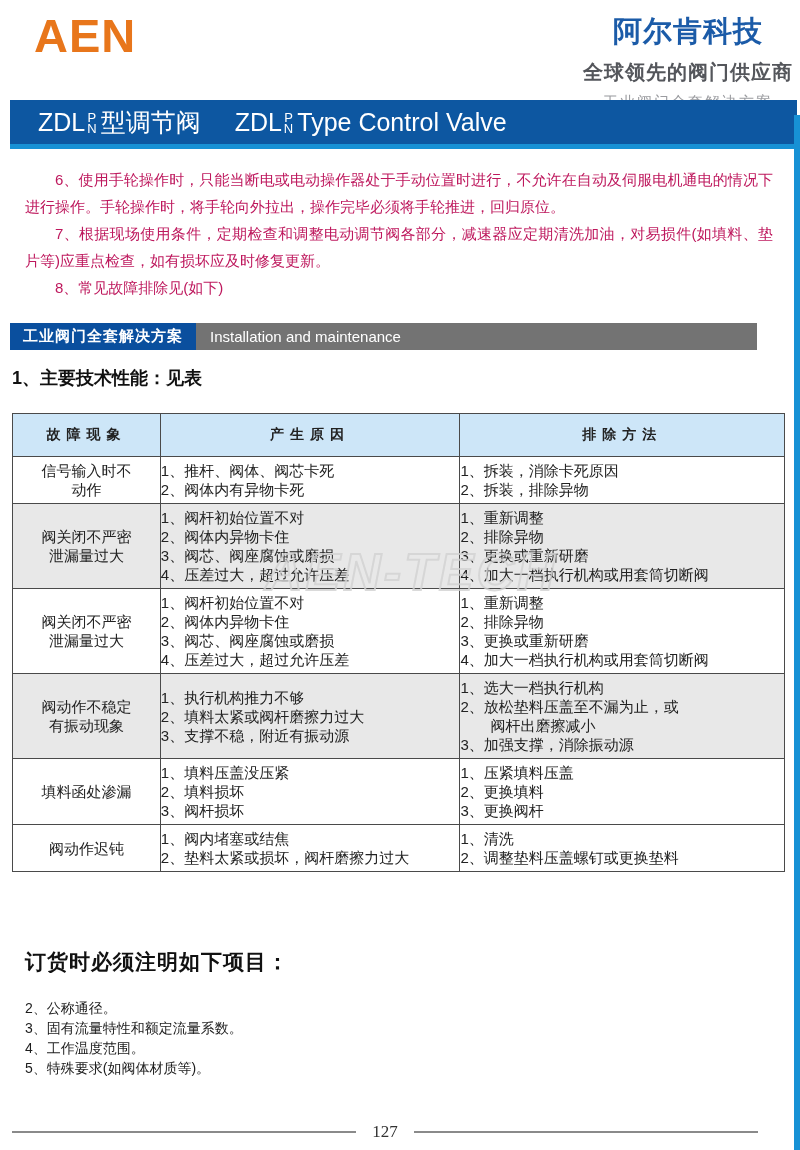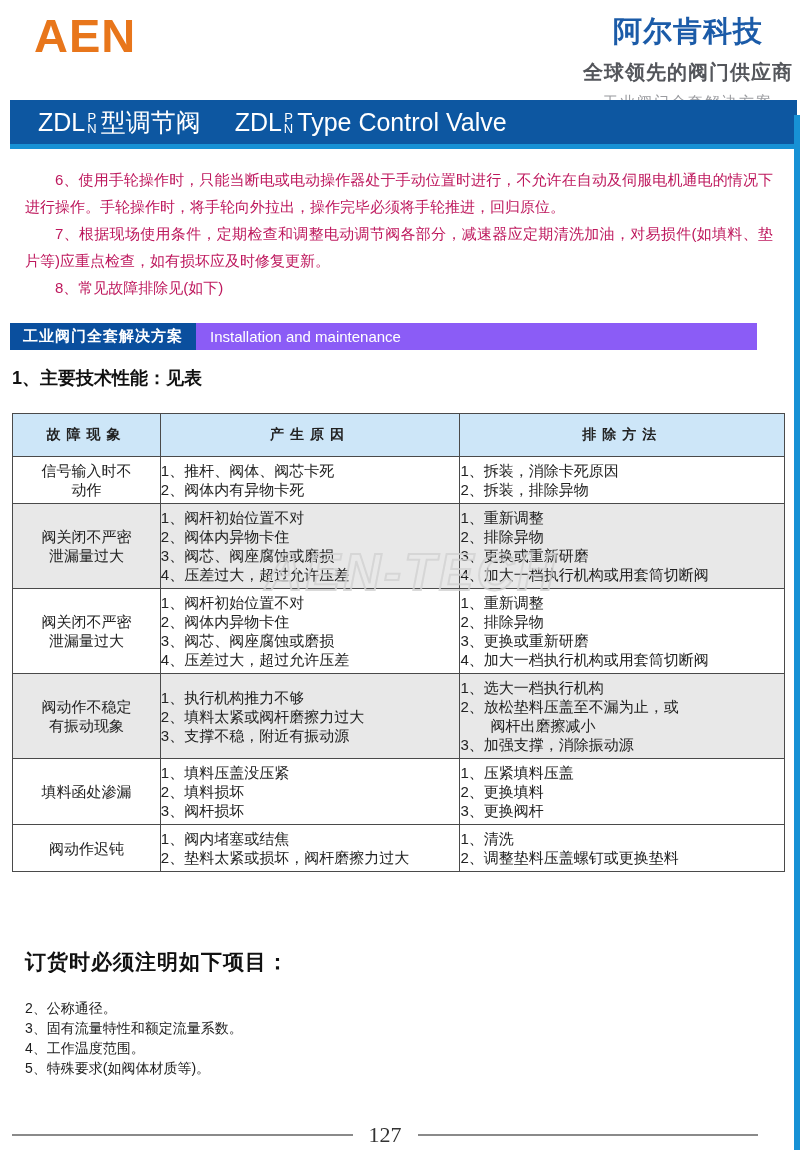--- a/index.html
+++ b/index.html
@@ -30,21 +30,21 @@
   .title-cn-suffix{margin-right:34px;}
   .stripe{position:absolute;right:0;top:115px;width:6px;height:1035px;background:#1791D5;}
   
   .paras{position:absolute;left:25px;top:166px;width:748px;
     font-size:15px;line-height:27px;text-align:justify;color:#be185d;}
   .paras p{margin:0;text-indent:2em;}
   
   .section-header{position:absolute;left:10px;top:323px;width:747px;height:27px;display:flex;}
   .sec-dark{background:#0A4F9E;color:#fff;font-weight:bold;font-size:15px;
     display:flex;align-items:center;padding:0 13px;letter-spacing:1px;}
-  .sec-light{background:#8b5cf6;color:#fff;font-size:15px;
+  .sec-light{background:#737373;color:#fff;font-size:15px;
     display:flex;align-items:center;padding-left:14px;flex:1;}
   
   .table-heading{position:absolute;left:12px;top:366px;font-size:18px;font-weight:bold;color:#111;}
   table.fault{position:absolute;left:12px;top:413px;width:773px;border-collapse:collapse;}
   table.fault th{
     background:#CDE6F8;height:40px;font-size:14px;font-weight:bold;
     letter-spacing:6px;color:#222;border:1px solid #4a4a4a;
   }
   table.fault td{
     border:1px solid #4a4a4a;font-size:15px;line-height:19px;
@@ -59,21 +59,21 @@
     font-size:52px;font-weight:bold;font-style:italic;letter-spacing:3px;
     color:transparent;-webkit-text-stroke:2px #d2d2d2;opacity:.8;
   }
   
   .order-heading{position:absolute;left:25px;top:948px;font-size:21px;font-weight:bold;color:#111;letter-spacing:1px;}
   .order-list{position:absolute;left:25px;top:998px;font-size:14px;line-height:20px;color:#1c1c1c;}
   .order-list div{margin-bottom:0;}
   
   .footer{position:absolute;left:12px;top:1122px;width:746px;display:flex;align-items:center;}
   .rule{flex:1;height:2px;background:#8a8a8a;}
-  .page-num{padding:0 16px;font-size:22px;color:#333;font-family:"Liberation Serif","DejaVu Serif",serif;}
+  .page-num{padding:0 16px;font-size:17px;color:#333;font-family:"Liberation Serif","DejaVu Serif",serif;}
 </style>
 </head>
 <body>
 
 <div class="logo">AEN</div>
 <div class="brand">
   <div class="brand-cn">阿尔肯科技</div>
   <div class="brand-sub">全球领先的阀门供应商</div>
   <div class="brand-tag">工业阀门全套解决方案</div>
 </div>

